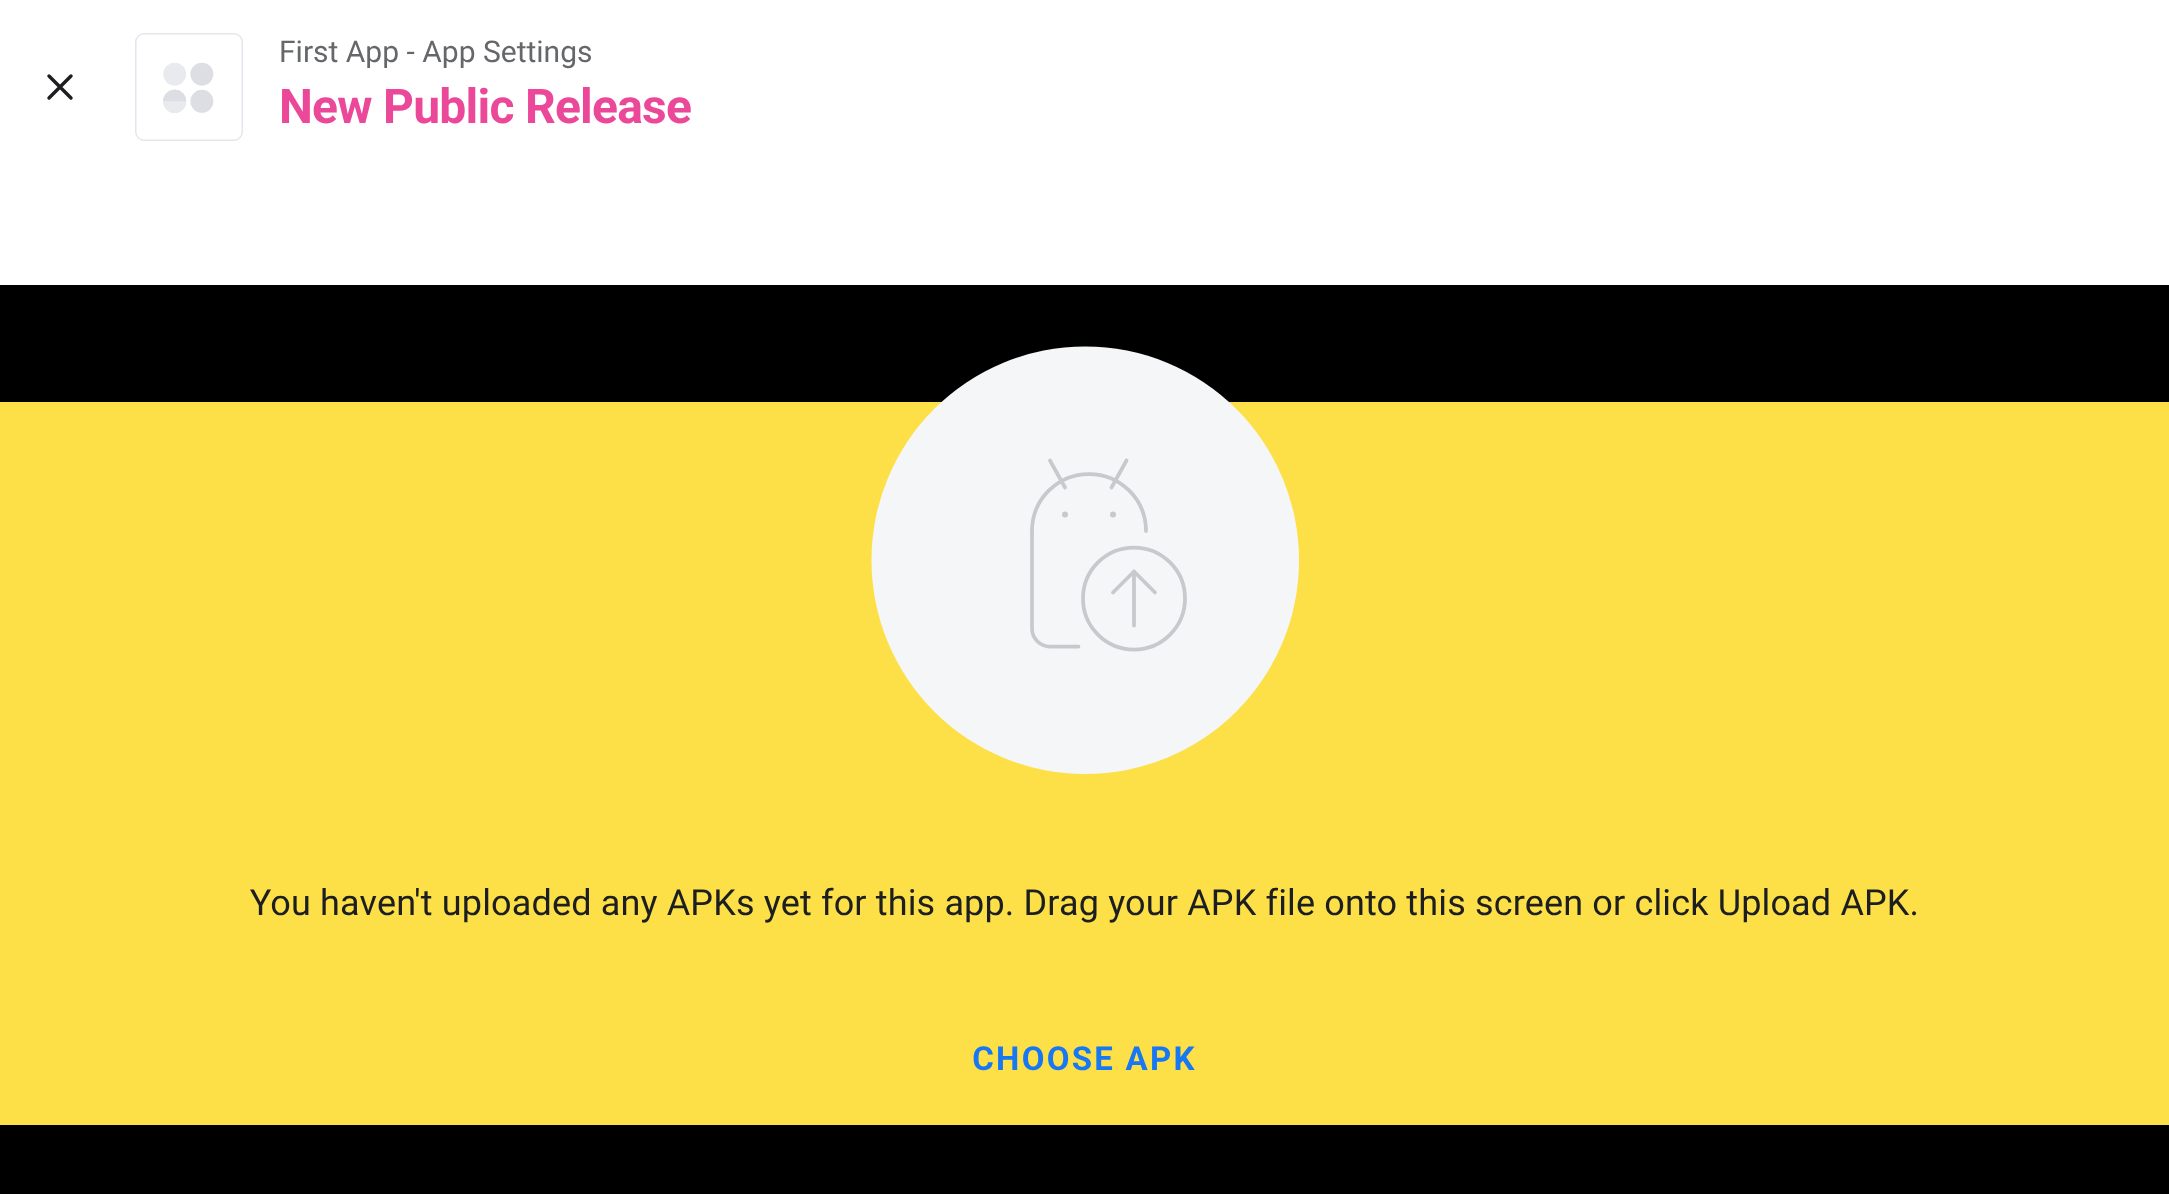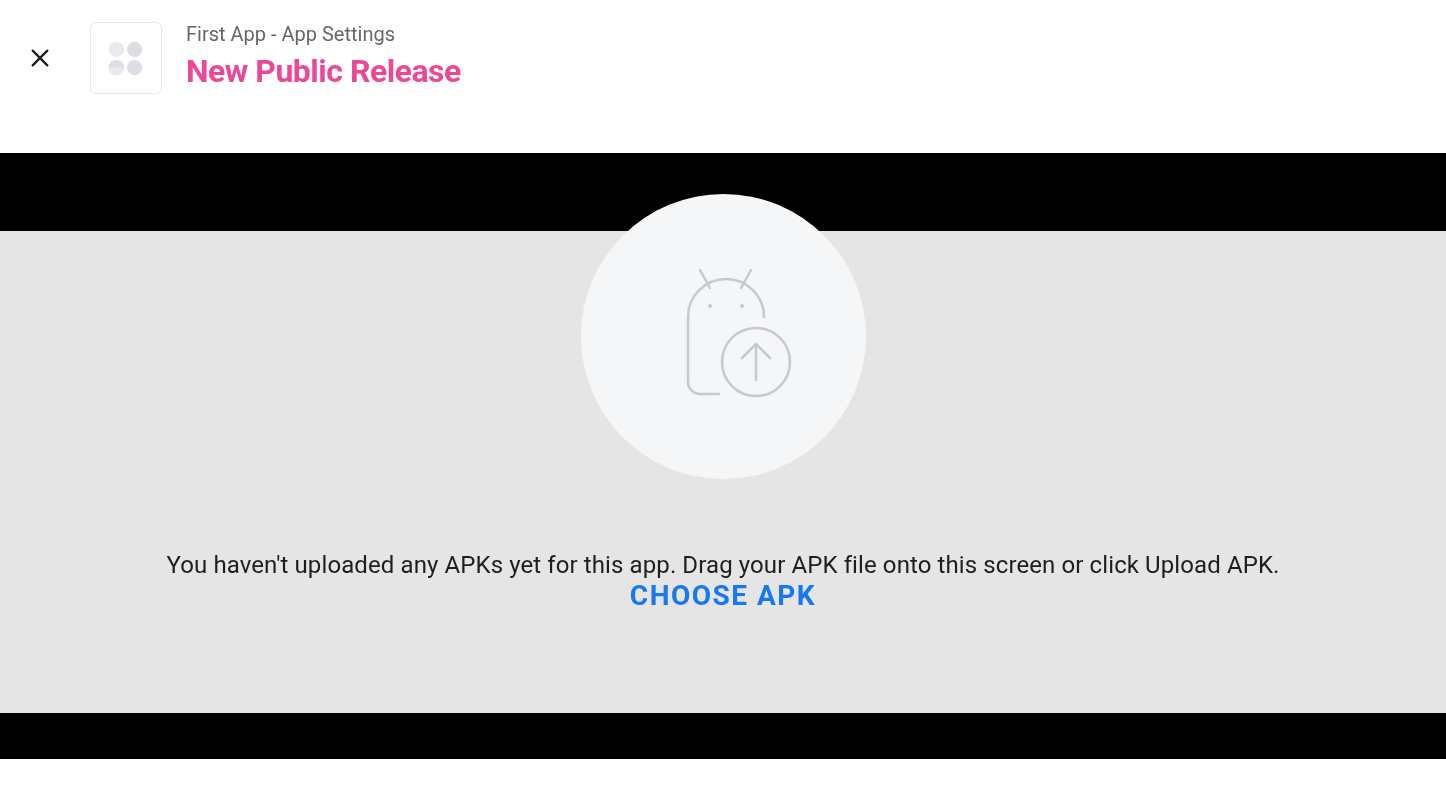--- a/index.html
+++ b/index.html
@@ -9,21 +9,21 @@
     }
     body {
       font-family: -apple-system, BlinkMacSystemFont, "Segoe UI", Roboto, Helvetica, Arial, sans-serif;
       background: #ffffff;
       width: 1446px;
       height: 796px;
       overflow: hidden;
     }
     .header {
       background: #ffffff;
-      height: 153px;
+      height: 190px;
       padding: 22px 20px;
       display: flex;
       align-items: flex-start;
       gap: 24px;
     }
     .close-btn {
       width: 40px;
       height: 40px;
       display: flex;
       align-items: center;
@@ -67,21 +67,21 @@
       font-weight: 700;
       color: #ec4899;
       letter-spacing: -0.5px;
     }
     .black-bar-top {
       background: #000000;
       height: 78px;
       width: 100%;
     }
     .main-content {
-      background: #e5e5e5;
+      background: #fde047;
       height: 482px;
       display: flex;
       flex-direction: column;
       align-items: center;
       justify-content: flex-start;
       padding-top: 0px;
     }
     .upload-circle {
       width: 285px;
       height: 285px;
@@ -98,24 +98,25 @@
     }
     .empty-text {
       font-size: 24px;
       color: #1c1e21;
       text-align: center;
       margin-top: 72px;
       font-weight: 400;
       letter-spacing: 0.1px;
     }
     .choose-btn {
+      margin-top: 78px;
       background: none;
       border: none;
       color: #1877f2;
-      font-size: 28px;
+      font-size: 22px;
       font-weight: 700;
       letter-spacing: 1.5px;
       cursor: pointer;
       font-family: inherit;
     }
     .black-bar-bottom {
       background: #000000;
       height: 46px;
       width: 100%;
     }

